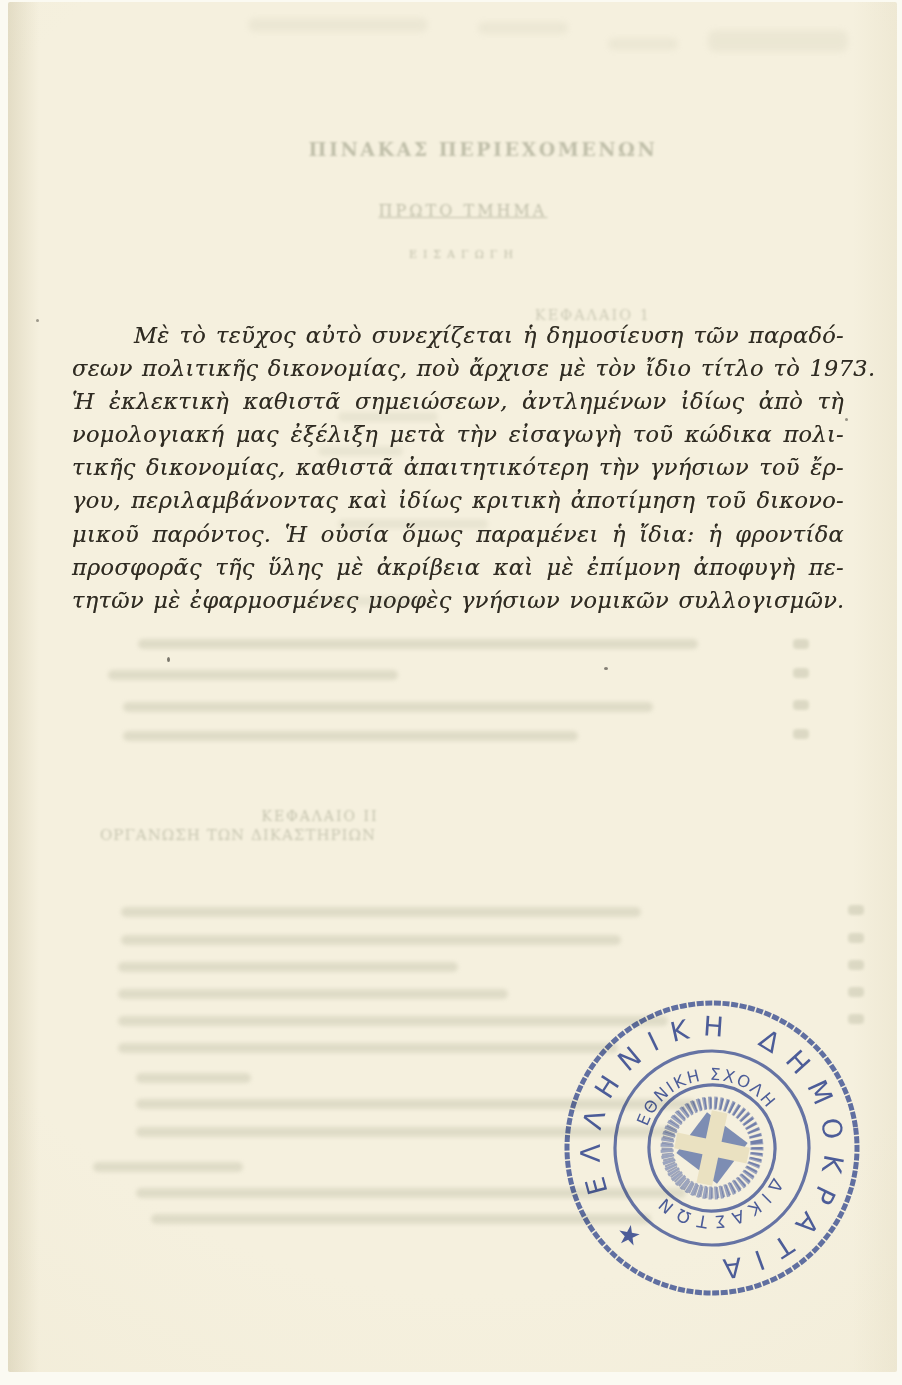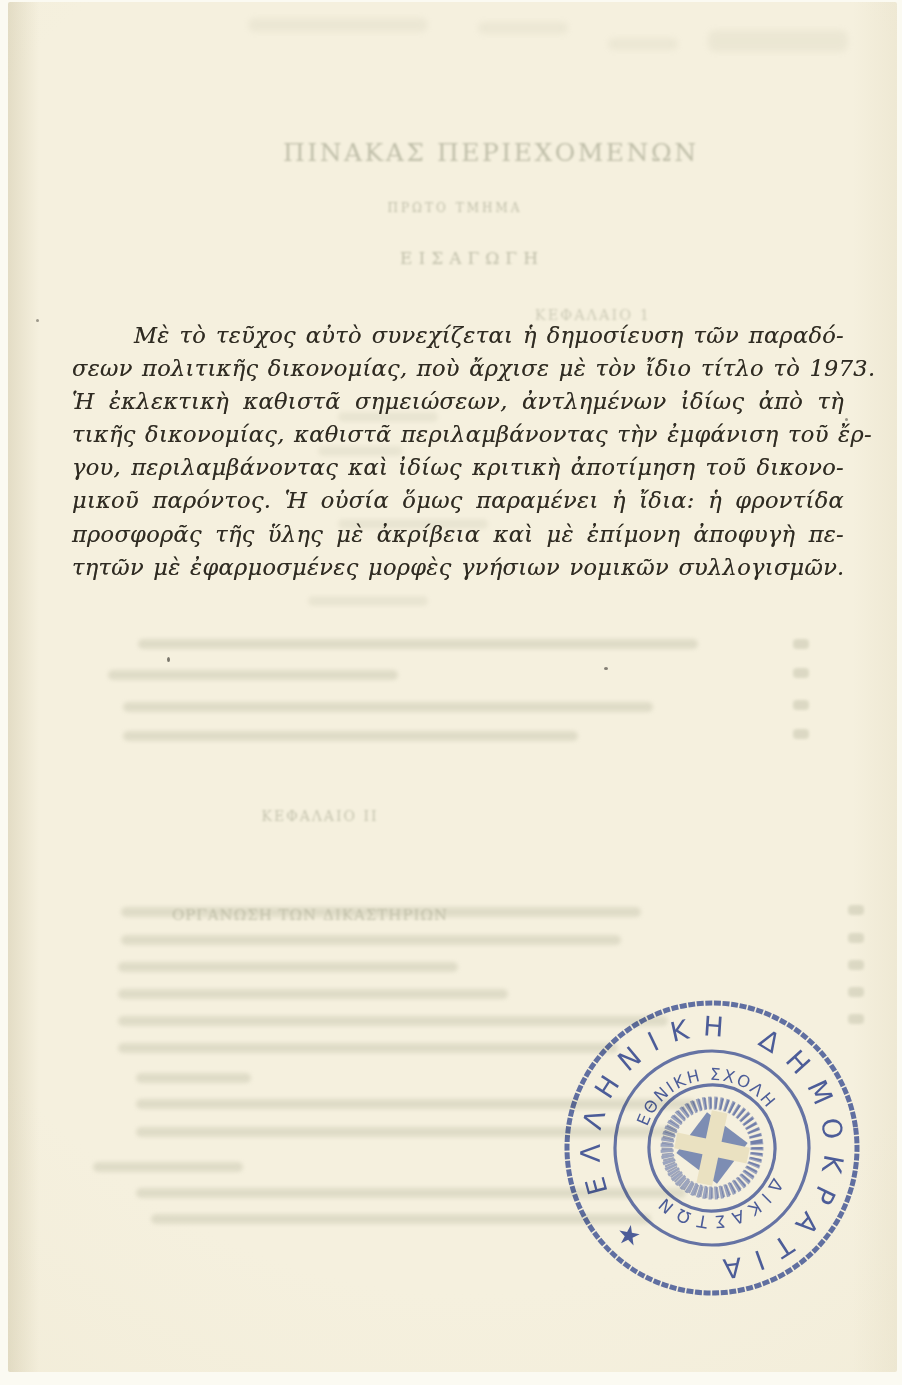--- a/index.html
+++ b/index.html
@@ -23,26 +23,26 @@
     letter-spacing:.3px; word-spacing:2px;
     text-shadow:0 0 .5px rgba(47,43,34,.55);
   }
   .line{text-align:justify;text-align-last:justify;height:33.1px;white-space:nowrap;}
   .line-first{text-indent:62px;}
   
   .ghost-heading{
     position:absolute;color:#8b8e75;opacity:.5;filter:blur(.8px);
     font-family:"DejaVu Serif",serif;text-align:center;white-space:nowrap;
   }
-  .gh-toc{left:275px;width:400px;top:136px;font-size:25px;font-weight:normal;letter-spacing:2.5px;}
-  .gh-sec1{left:247px;width:400px;top:199px;font-size:12px;letter-spacing:3px;}
-  .gh-sec2{left:264px;width:400px;top:246px;font-size:17px;letter-spacing:6px;}
+  .gh-toc{left:275px;width:400px;top:136px;font-size:19px;font-weight:bold;letter-spacing:2.5px;}
+  .gh-sec1{left:255px;width:400px;top:199px;font-size:16px;letter-spacing:3px;text-decoration:underline;}
+  .gh-sec2{left:256px;width:400px;top:246px;font-size:11px;letter-spacing:6px;}
   .gh-ch1{left:243px;width:400px;top:305px;font-size:14.5px;letter-spacing:2px;opacity:.38;text-align:right;}
   .gh-ch2{left:112px;width:400px;top:806px;font-size:14px;letter-spacing:2px;opacity:.45;}
-  .gh-h2{left:92px;width:420px;top:904px;font-size:15px;letter-spacing:1px;text-align:center;opacity:.42;}
+  .gh-h2{left:92px;width:420px;top:824px;font-size:15px;letter-spacing:1px;text-align:left;opacity:.42;}
   .ghost-line{position:absolute;height:10px;background:#a8a98e;opacity:.28;filter:blur(2px);border-radius:5px;}
   .ghost-line.faint{opacity:.15;}
   .ghost-num{position:absolute;width:16px;height:10px;background:#a8a98e;opacity:.32;filter:blur(1.8px);border-radius:4px;}
   .ghost-smudge{position:absolute;background:#b4b298;opacity:.14;filter:blur(3px);border-radius:8px;}
   
   .speck{position:absolute;background:#45413a;border-radius:50%;}
   
   .stamp{
     position:absolute;left:554px;top:996px;width:300px;height:300px;
     transform:rotate(-8deg);
@@ -72,21 +72,22 @@
 
   <div class="ghost-line faint" style="left:330px;top:410px;width:100px;"></div>
   <div class="ghost-line faint" style="left:310px;top:444px;width:85px;"></div>
   <div class="ghost-line faint" style="left:330px;top:517px;width:150px;"></div>
   <div class="ghost-line faint" style="left:300px;top:594px;width:120px;"></div>
 
   <div class="intro">
     <div class="line line-first">Μὲ τὸ τεῦχος αὐτὸ συνεχίζεται ἡ δημοσίευση τῶν παραδό-</div>
     <div class="line">σεων πολιτικῆς δικονομίας, ποὺ ἄρχισε μὲ τὸν ἴδιο τίτλο τὸ 1973.</div>
     <div class="line">Ἡ ἐκλεκτικὴ καθιστᾶ σημειώσεων, ἀντλημένων ἰδίως ἀπὸ τὴ</div>
-    <div class="line">τικῆς δικονομίας, καθιστᾶ περιλαμβάνοντας τὴν ἐμφάνιση τοῦ ἔρ-</div>
+    <div class="line">νομολογιακή μας ἐξέλιξη μετὰ τὴν εἰσαγωγὴ τοῦ κώδικα πολι-</div>
+    <div class="line">τικῆς δικονομίας, καθιστᾶ ἀπαιτητικότερη τὴν γνήσιων τοῦ ἔρ-</div>
     <div class="line">γου, περιλαμβάνοντας καὶ ἰδίως κριτικὴ ἀποτίμηση τοῦ δικονο-</div>
     <div class="line">μικοῦ παρόντος. Ἡ οὐσία ὅμως παραμένει ἡ ἴδια: ἡ φροντίδα</div>
     <div class="line">προσφορᾶς τῆς ὕλης μὲ ἀκρίβεια καὶ μὲ ἐπίμονη ἀποφυγὴ πε-</div>
     <div class="line">τητῶν μὲ ἐφαρμοσμένες μορφὲς γνήσιων νομικῶν συλλογισμῶν.</div>
   </div>
 
   <div class="speck" style="left:159px;top:655px;width:3px;height:5px;opacity:.7;"></div>
   <div class="speck" style="left:596px;top:665px;width:4px;height:3px;opacity:.65;"></div>
   <div class="speck" style="left:837px;top:416px;width:3px;height:3px;opacity:.55;"></div>
   <div class="speck" style="left:28px;top:317px;width:3px;height:3px;opacity:.5;"></div>

